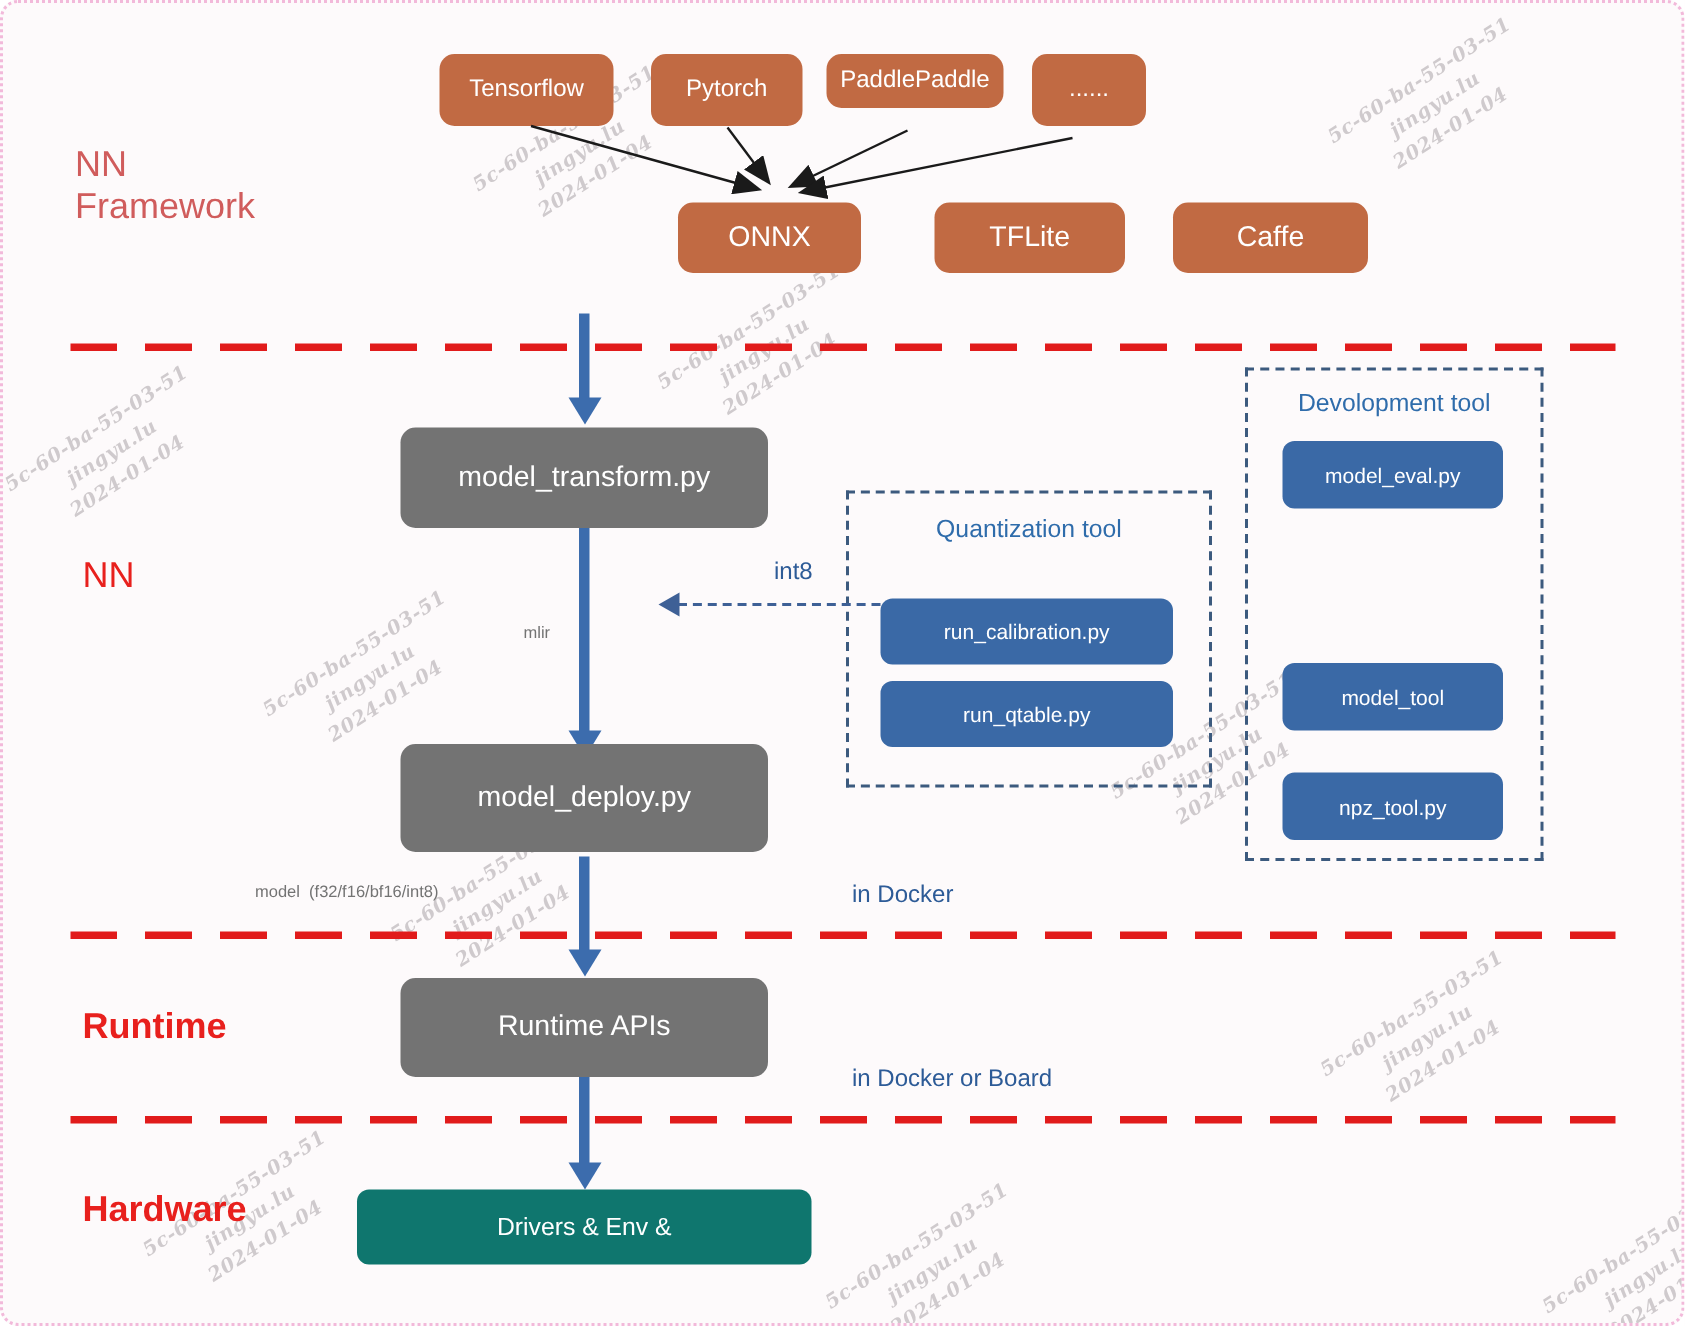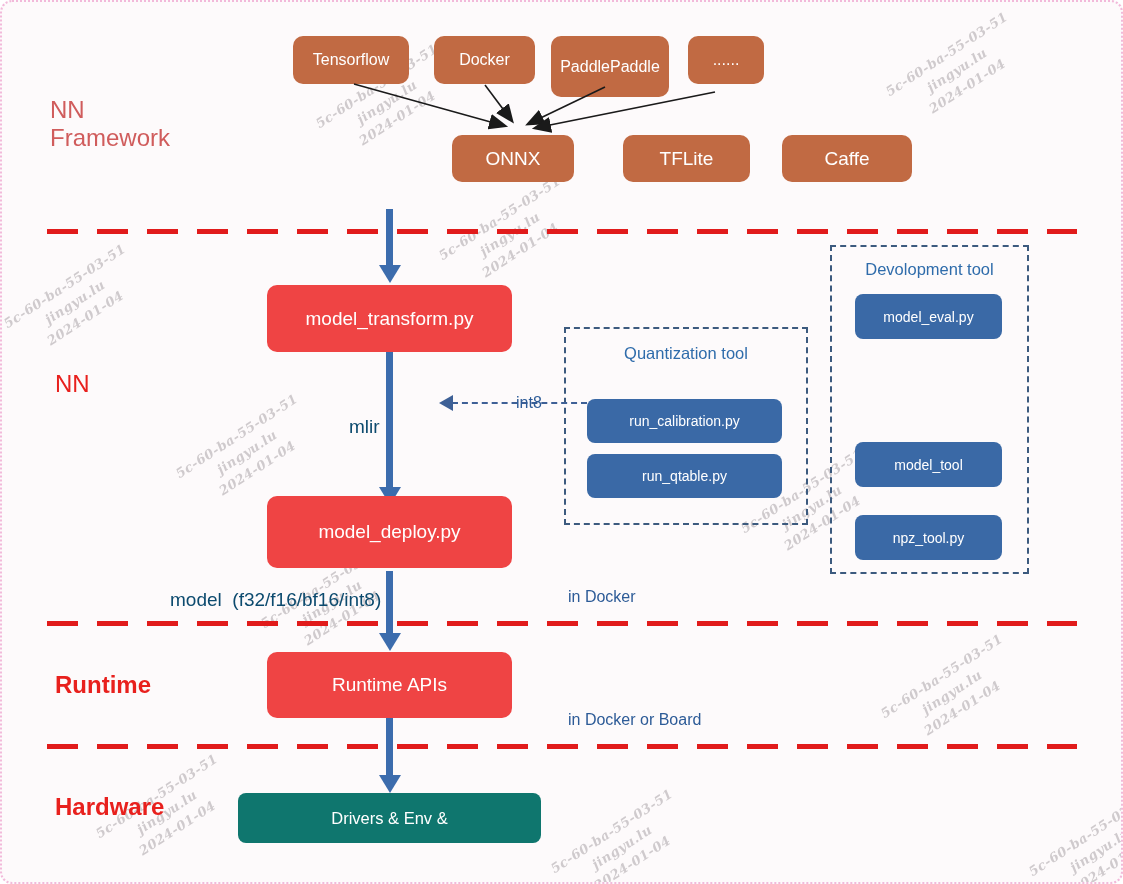--- a/index.html
+++ b/index.html
@@ -40,21 +40,21 @@
   .sec-label.muted{color:#d05c5c;}
   .sec-label.bright{color:#e8201d;}
   .sec-label.bold{font-weight:600;}
   
   .box{
     position:absolute;display:flex;align-items:center;justify-content:center;
     color:#fff;text-align:center;
   }
   .orange{background:#c16a43;border-radius:10px;font-size:16px;}
   .fmt{background:#c16a43;border-radius:10px;font-size:19px;}
-  .blue-main{background:#ef4444;border-radius:10px;font-size:19px;}
+  .blue-main{background:#737373;border-radius:10px;font-size:19px;}
   .blue-item{background:#3a69a6;border-radius:8px;font-size:14px;text-align:center;}
   .green{background:#0f766e;border-radius:8px;font-size:16.5px;line-height:24px;flex-direction:column;}
   
   .group{
     position:absolute;border:2px dashed #3c5a7e;box-sizing:border-box;background:transparent;
   }
   .group-title{
     position:absolute;text-align:center;color:#2f6cab;font-size:16.5px;
   }
   
@@ -66,21 +66,21 @@
   }
   
   .dash-shaft{position:absolute;border-top:2px dashed #3e6096;}
   .dash-head{
     position:absolute;width:0;height:0;
     border-top:8px solid transparent;border-bottom:8px solid transparent;
     border-right:14px solid #3e6096;
   }
   
   .lbl{position:absolute;white-space:pre;}
-  .cyan{color:#0c4a6e;font-size:19px;}
+  .cyan{color:#737373;font-size:11px;}
   .navy{color:#2d5b97;font-size:16px;}
   svg.overlay{position:absolute;left:0;top:0;pointer-events:none;}
 </style>
 </head>
 <body>
 
 <div class="canvas">
 
   <div class="wm" style="left:385px;top:100px">
     <div>5c-60-ba-55-03-51</div>
@@ -153,23 +153,23 @@
   </div>
 
   <div class="redline" style="top:227px"></div>
   <div class="redline" style="top:619px"></div>
   <div class="redline" style="top:742px"></div>
 
   <div class="box orange" style="left:291px;top:34px;width:116px;height:48px">
       <span>Tensorflow</span>
     </div>
   <div class="box orange" style="left:432px;top:34px;width:101px;height:48px">
-      <span>Docker</span>
-    </div>
-  <div class="box orange" style="left:549px;top:34px;width:118px;height:61px">
+      <span>Pytorch</span>
+    </div>
+  <div class="box orange" style="left:549px;top:34px;width:118px;height:36px">
       <span>PaddlePaddle</span>
     </div>
   <div class="box orange" style="left:686px;top:34px;width:76px;height:48px">
       <span>......</span>
     </div>
 
   <svg class="overlay" width="1123" height="884">
     <defs>
       <marker id="ah" markerWidth="12" markerHeight="10" refX="10" refY="5" orient="auto">
         <path d="M0,0 L12,5 L0,10 z" fill="#1a1a1a"></path>
@@ -217,21 +217,21 @@
   <div class="group-title" style="left:562px;top:342px;width:244px">Quantization tool</div>
   <div class="box blue-item" style="left:585px;top:397px;width:195px;height:44px">
       <span>run_calibration.py</span>
     </div>
   <div class="box blue-item" style="left:585px;top:452px;width:195px;height:44px">
       <span>run_qtable.py</span>
     </div>
 
   <div class="dash-shaft" style="left:450px;top:400px;width:135px"></div>
   <div class="dash-head" style="left:437px;top:393px"></div>
-  <div class="lbl navy" style="left:514px;top:392px">int8</div>
+  <div class="lbl navy" style="left:514px;top:371px">int8</div>
 
   <div class="group" style="left:828px;top:243px;width:199px;height:329px"></div>
   <div class="group-title" style="left:828px;top:258px;width:199px">Devolopment tool</div>
   <div class="box blue-item" style="left:853px;top:292px;width:147px;height:45px">
       <span>model_eval.py</span>
     </div>
   <div class="box blue-item" style="left:853px;top:440px;width:147px;height:45px">
       <span>model_tool</span>
     </div>
   <div class="box blue-item" style="left:853px;top:513px;width:147px;height:45px">

